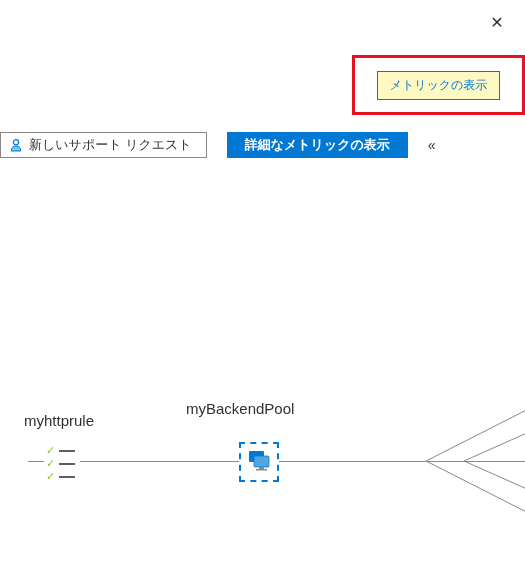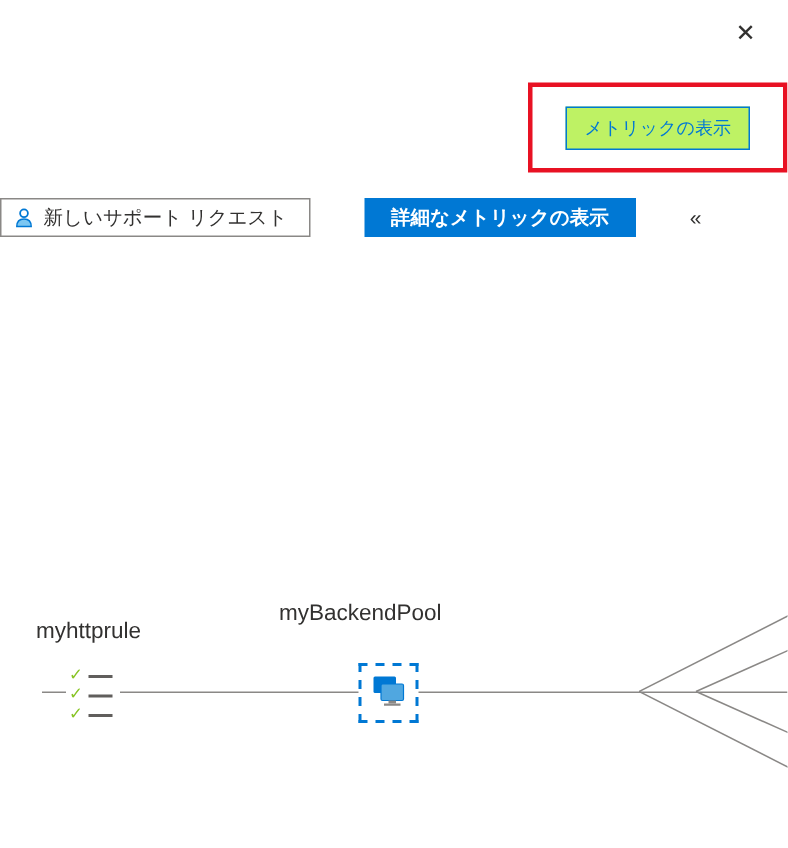--- a/index.html
+++ b/index.html
@@ -33,33 +33,33 @@
       width: 173px;
       height: 60px;
       border: 3px solid #e81123;
       display: flex;
       align-items: center;
       justify-content: center;
     }
     .metrics-link {
       border: 1px solid #0078d4;
       color: #0078d4;
-      background: #bef264;
+      background: #fef9c3;
       padding: 5px 12px;
       font-size: 12px;
       cursor: pointer;
     }
     .toolbar {
       position: absolute;
       top: 132px;
       left: 0;
       right: 0;
       display: flex;
       align-items: center;
-      gap: 36px;
+      gap: 20px;
     }
     .support-btn {
       border: 1px solid #8a8886;
       background: #fff;
       padding: 3px 14px 3px 8px;
       display: flex;
       align-items: center;
       gap: 6px;
       font-size: 13px;
       cursor: pointer;

